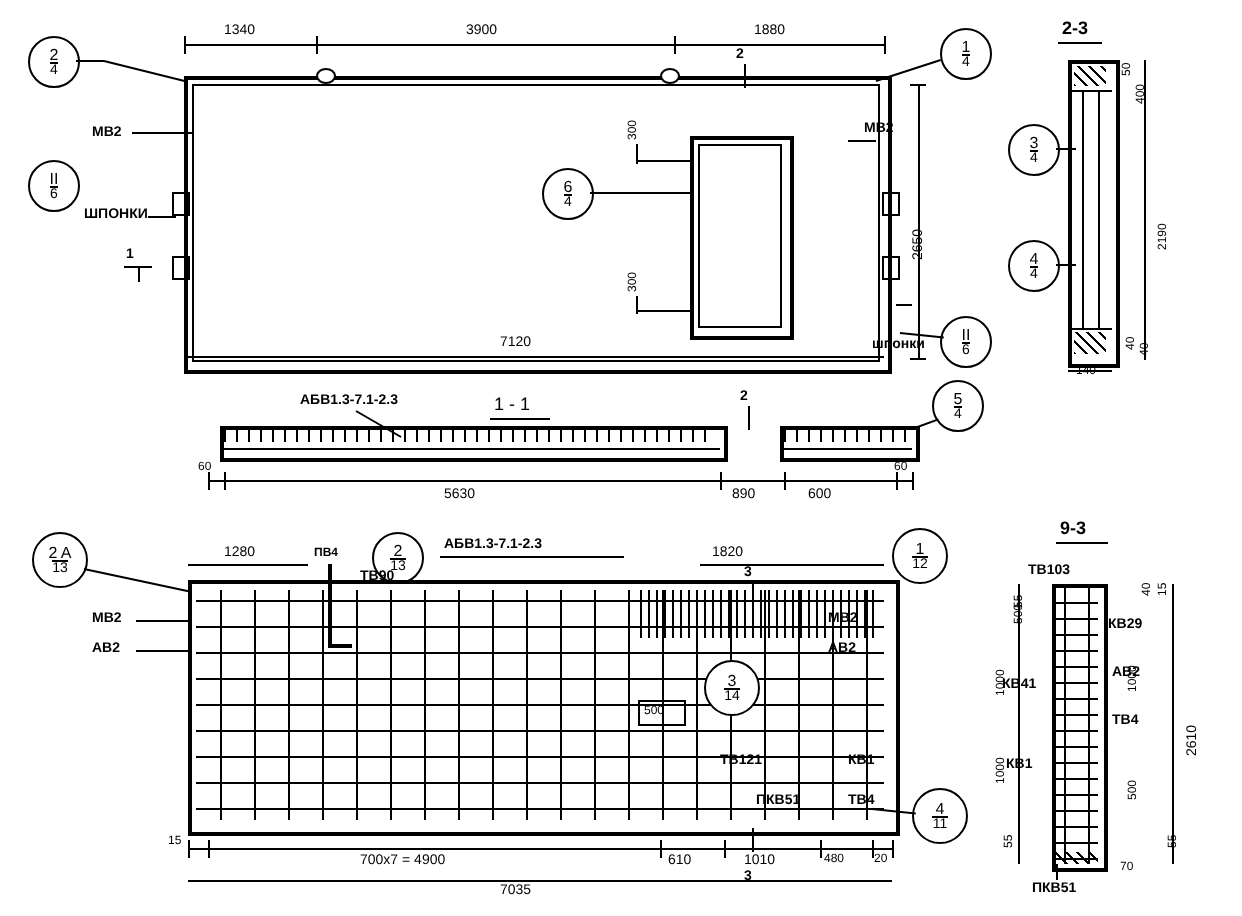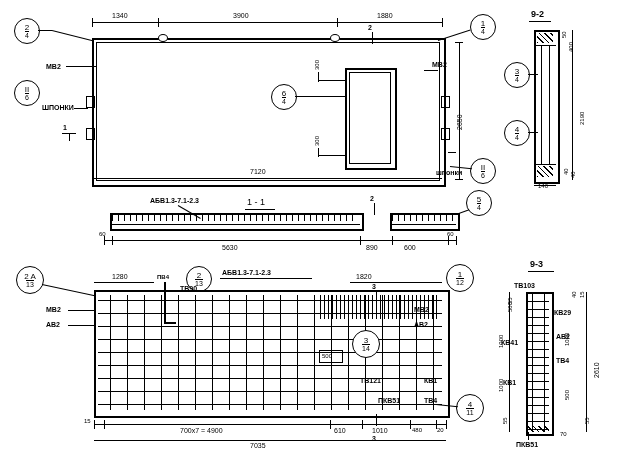--- a/index.html
+++ b/index.html
@@ -110,21 +110,21 @@
     <span class="den">4</span>
   </div>
   <div class="ln h" style="left:295px;top:96px;width:50px;"></div>
 
   <div class="circ" style="left:470px;top:158px;width:24px;height:24px;">
     <span class="num">II</span>
     <span class="den">6</span>
   </div>
   <div class="ln" style="left:450px;top:166px;width:22px;height:1px;transform:rotate(6deg);transform-origin:left center;"></div>
 
-  <div class="t s9 b" style="left:531px;top:10px;">9-2</div>
+  <div class="t s9 b" style="left:531px;top:10px;">2-3</div>
   <div class="ln h" style="left:529px;top:21px;width:22px;"></div>
 
   <div class="box2" style="left:534px;top:30px;width:22px;height:150px;"></div>
   <div class="abs hatch" style="left:537px;top:33px;width:16px;height:10px;"></div>
   <div class="abs hatch" style="left:537px;top:166px;width:16px;height:11px;"></div>
   <div class="ln h" style="left:534px;top:45px;width:22px;"></div>
   <div class="ln h" style="left:534px;top:164px;width:22px;"></div>
   <div class="ln v" style="left:541px;top:45px;height:119px;"></div>
   <div class="ln v" style="left:549px;top:45px;height:119px;"></div>
 

